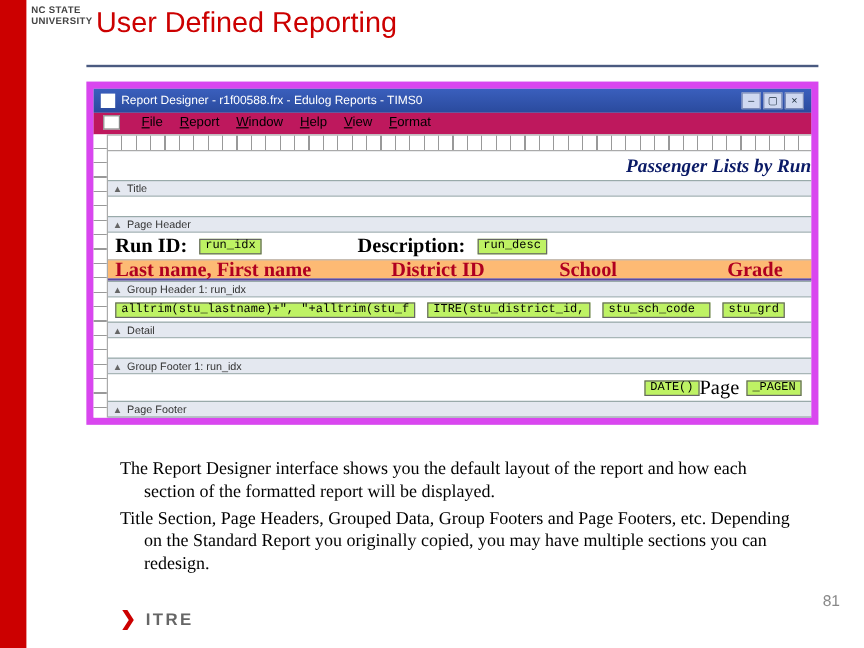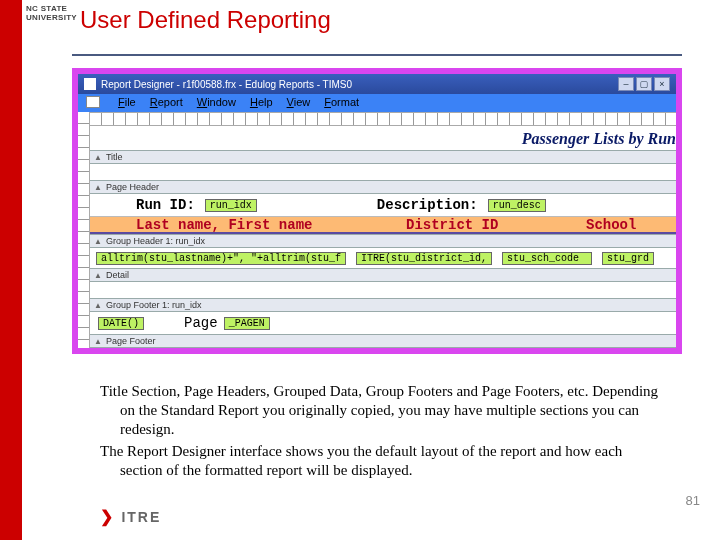--- a/index.html
+++ b/index.html
@@ -60,21 +60,21 @@
   }
   .win-titlebar .t-left { display:flex; align-items:center; gap:5px; }
   .win-titlebar .t-icon { width:12px; height:12px; background:#fff; display:inline-block; }
   .win-caption-btns { display:flex; gap:2px; }
   .win-caption-btns span {
     width:16px; height:14px; background:#cfd8f0; border:1px solid #7a8ab8;
     display:inline-flex; align-items:center; justify-content:center;
     font-size:9px; color:#234;
   }
   .menubar {
-    background: #3b82f6;
+    background: #be185d;
     color: #000;
     display: flex;
     gap: 14px;
     padding: 2px 20px 4px 8px;
     font-size: 11px;
   }
   .menubar span:first-letter { text-decoration: underline; }
   .menu-icon { width:14px; height:12px; background:#fff; border:1px solid #888; display:inline-block; margin-right:4px; vertical-align:middle; }
   .ruler {
     height: 14px;
@@ -121,38 +121,38 @@
   }
   .white-row.tall { height: 22px; }
   .field-box {
     border: 1px solid #666;
     padding: 0 4px;
     font-family: "Courier New", monospace;
     font-size: 10px;
     background: #bef264;
     white-space: nowrap;
   }
-  .lbl { font-family: Liberation Mono, monospace; font-size: 14px; margin-left: 40px; }
+  .lbl { font-family: Liberation Serif, serif; font-size: 17px; }
   .lbl.red { color: #b00020; font-weight: bold; }
   .lbl.bold { font-weight: bold; }
   .col-row {
     background:#fdba74;
     border-top:1px solid #bbb;
     display:flex;
     align-items:center;
     padding: 0 6px;
     height: 16px;
     gap: 40px;
     font-size: 10px;
   }
   .row-sep { height:2px; background:#5a4aa0; }
   .empty-row { background:#fff; height:16px; }
   .footer-row {
     background:#fff; height:22px; display:flex; align-items:center;
-    justify-content:flex-start; padding:0 8px; font-size:10px;
+    justify-content:flex-end; padding:0 8px; font-size:10px;
   }
   .body-text {
     position: absolute;
     left: 100px; top: 382px;
     width: 560px;
     font-family: "Times New Roman", serif;
     font-size: 15px;
     line-height: 1.25;
     color: #000;
   }
@@ -276,22 +276,22 @@
     </div>
 
     <div class="band">
         <span class="tri">▲</span>
         <span>Page Footer</span>
       </div>
   </div>
 </div>
 
 <div class="body-text">
+  <p>The Report Designer interface shows you the default layout of the report and how each section of the formatted report will be displayed.</p>
   <p>Title Section, Page Headers,  Grouped Data, Group Footers and Page Footers, etc. Depending on the Standard Report you originally copied, you may have multiple sections you can redesign.</p>
-  <p>The Report Designer interface shows you the default layout of the report and how each section of the formatted report will be displayed.</p>
 </div>
 
 <div class="itre-logo">
   <span class="chev">❯</span>
   <span>ITRE</span>
 </div>
 
 <div class="page-num">81</div>
 
 </body></html>

